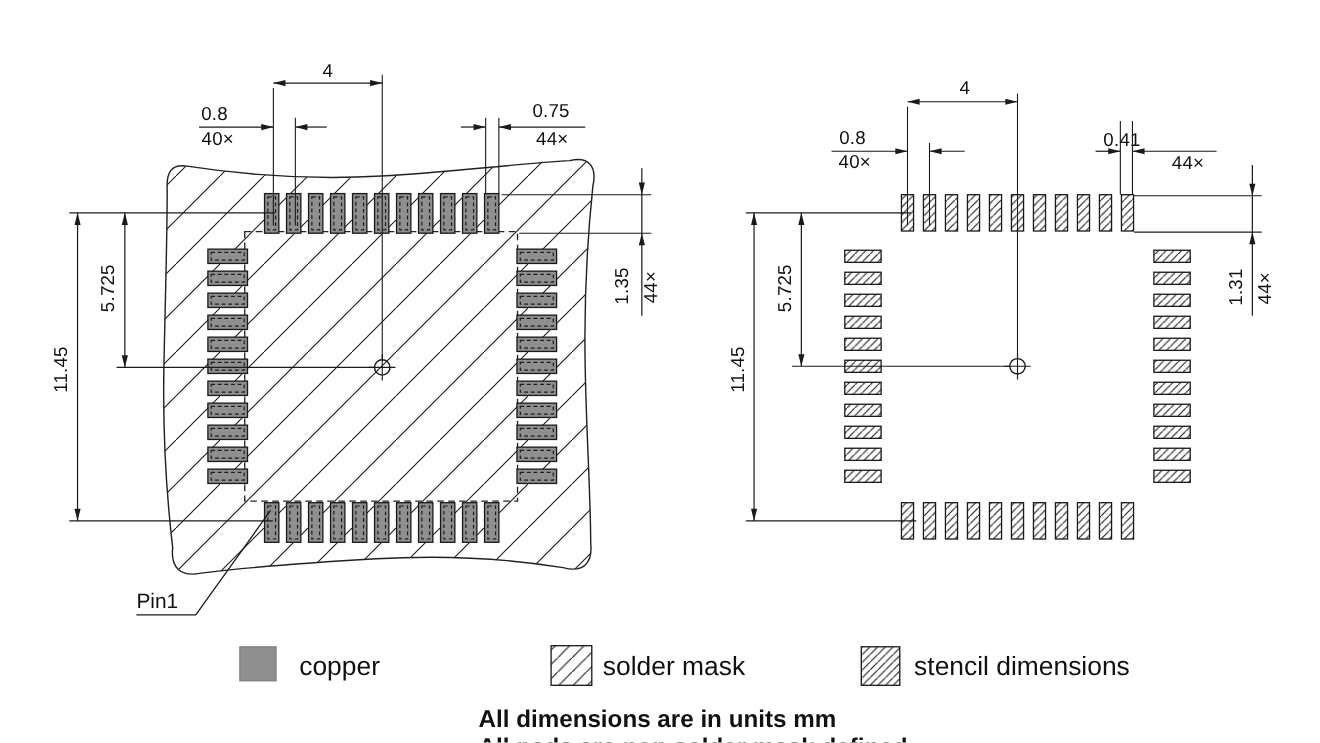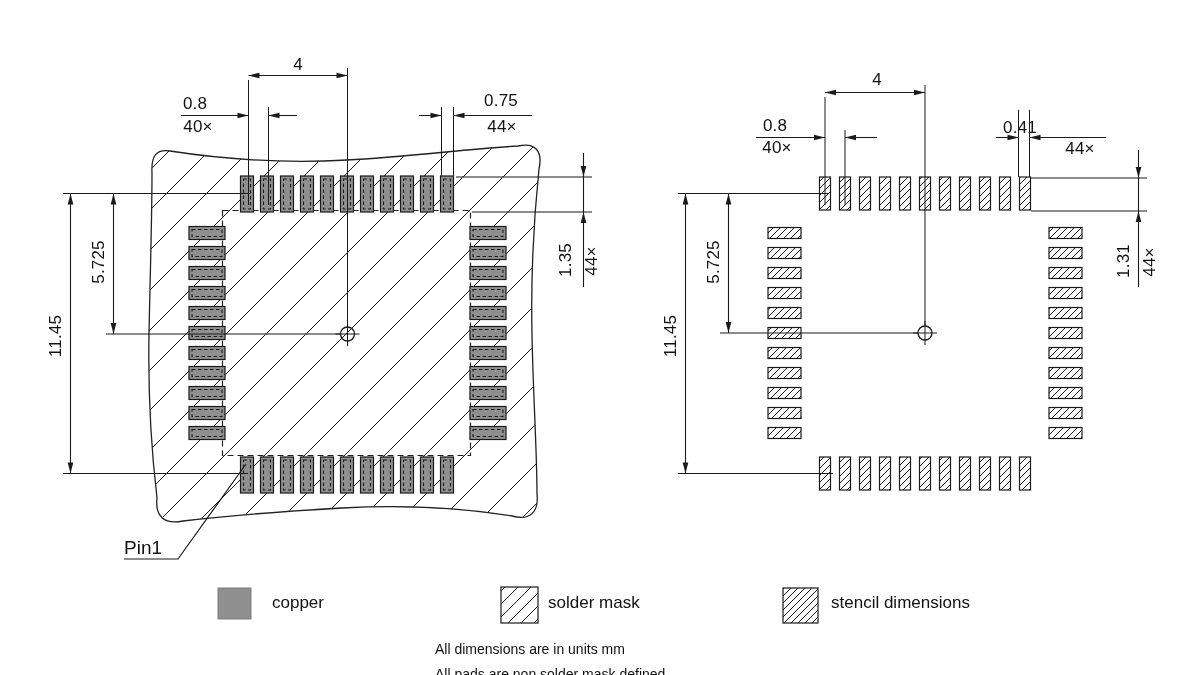--- a/index.html
+++ b/index.html
@@ -5,22 +5,22 @@
   html,body{margin:0;padding:0;}
   body{
     width:1200px;height:675px;position:relative;overflow:hidden;
     background:#fff;color:#111;
     font-family:"Liberation Sans", sans-serif;
   }
   #drawing-svg{position:absolute;left:0;top:0;}
   .hlbl{position:absolute;transform:translate(-50%,-50%);font-size:17px;white-space:nowrap;letter-spacing:.2px;}
   .vlbl{position:absolute;transform:translate(-50%,-50%) rotate(-90deg);font-size:17px;white-space:nowrap;letter-spacing:.2px;}
   .pin-lbl{position:absolute;font-size:19px;white-space:nowrap;}
-  .legend-lbl{position:absolute;font-size:17px;white-space:nowrap;}
-  .note-lbl{position:absolute;font-size:14px;white-space:nowrap;}
+  .legend-lbl{position:absolute;font-size:24px;white-space:nowrap;}
+  .note-lbl{position:absolute;font-size:22px;white-space:nowrap;font-weight:bold;}
 </style>
 </head>
 <body>
 
 <svg id="drawing-svg" width="1200" height="675" viewBox="0 0 1200 675">
   <defs>
     <pattern id="hatchSparse" width="40" height="40" patternUnits="userSpaceOnUse">
       <rect width="40" height="40" fill="#ffffff"></rect>
       <path d="M0,40 L40,0" stroke="#1a1a1a" stroke-width="1"></path>
     </pattern>

